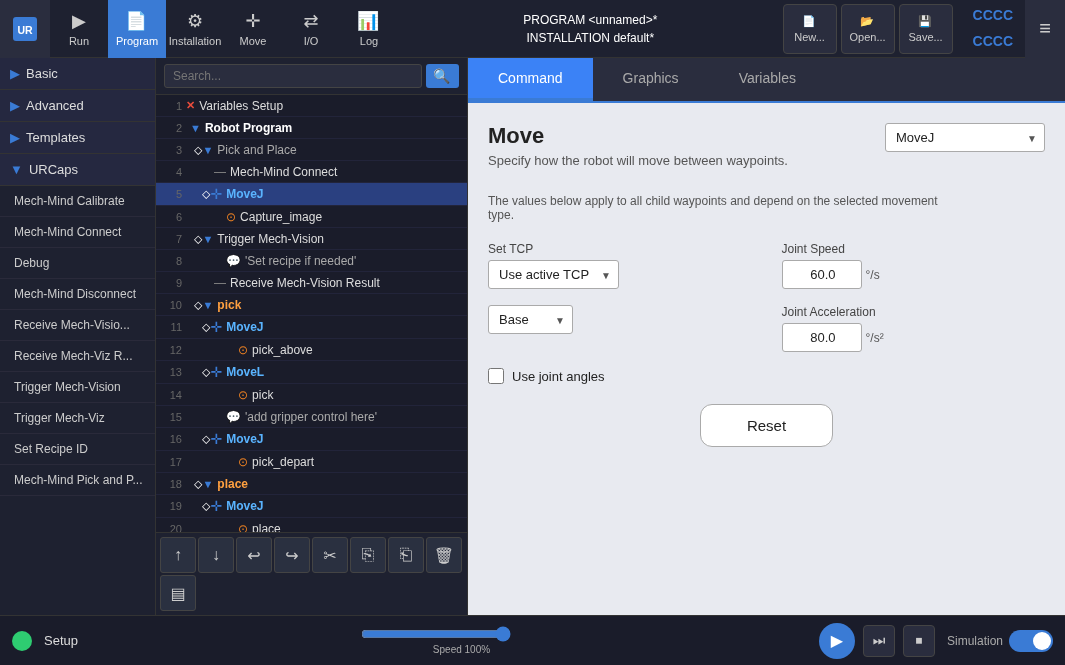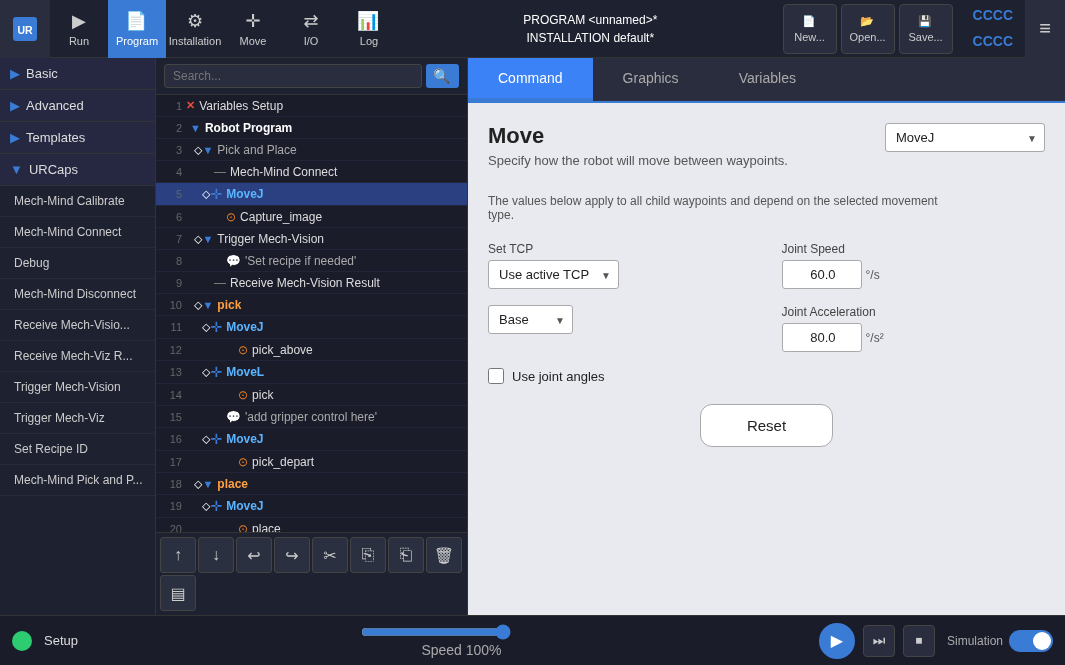--- a/index.html
+++ b/index.html
@@ -69,21 +69,21 @@
     .checkbox-row { display: flex; align-items: center; gap: 8px; margin: 12px 0; }
     .checkbox-row input { width: 16px; height: 16px; }
     .reset-btn { background: #fff; border: 1px solid #aaa; border-radius: 12px; padding: 12px 46px; font-size: 15px; cursor: pointer; color: #222; display: block; margin: 20px auto 0; }
 
     
     .bottom-bar { height: 50px; background: #1a1c2a; border-top: 1px solid #333; display: flex; align-items: center; padding: 0 12px; gap: 12px; }
     .status-indicator { width: 20px; height: 20px; border-radius: 50%; background: #2ecc71; flex-shrink: 0; }
     .status-text { color: #ddd; font-size: 13px; min-width: 60px; }
     .speed-bar-container { flex: 1; display: flex; flex-direction: column; align-items: center; }
     .speed-bar { width: 200px; display: flex; align-items: center; gap: 6px; }
-    .speed-label { color: #aaa; font-size: 14px; margin-top: 2px; }
+    .speed-label { color: #aaa; font-size: 10px; margin-top: 2px; }
     input[type=range] { width: 150px; accent-color: #3a7bd5; }
     .playback-controls { display: flex; gap: 8px; align-items: center; }
     .play-btn { width: 36px; height: 36px; border-radius: 50%; background: #3a7bd5; border: none; color: #fff; font-size: 16px; cursor: pointer; display: flex; align-items: center; justify-content: center; }
     .ctrl-btn { width: 32px; height: 32px; background: #2a2d3e; border: 1px solid #444; border-radius: 4px; color: #ccc; font-size: 14px; cursor: pointer; display: flex; align-items: center; justify-content: center; }
     .simulation-row { display: flex; align-items: center; gap: 6px; color: #aaa; font-size: 12px; }
     .toggle-switch { width: 44px; height: 22px; background: #3a7bd5; border-radius: 11px; position: relative; cursor: pointer; }
     .toggle-knob { width: 18px; height: 18px; background: #fff; border-radius: 50%; position: absolute; top: 2px; right: 2px; }
 
     
     .indent-1 { margin-left: 4px; }

